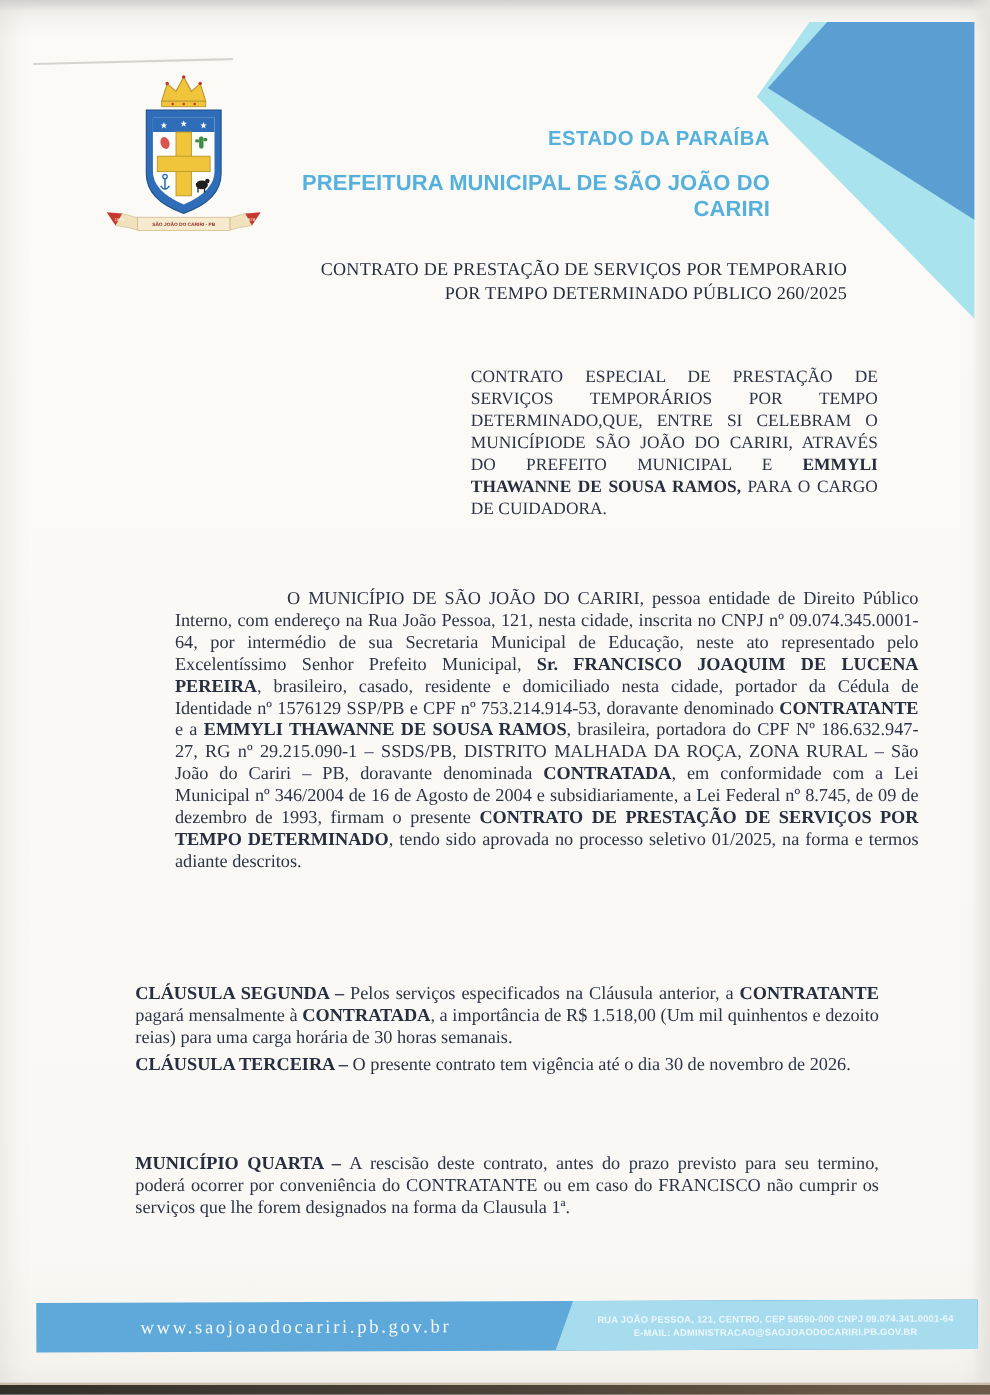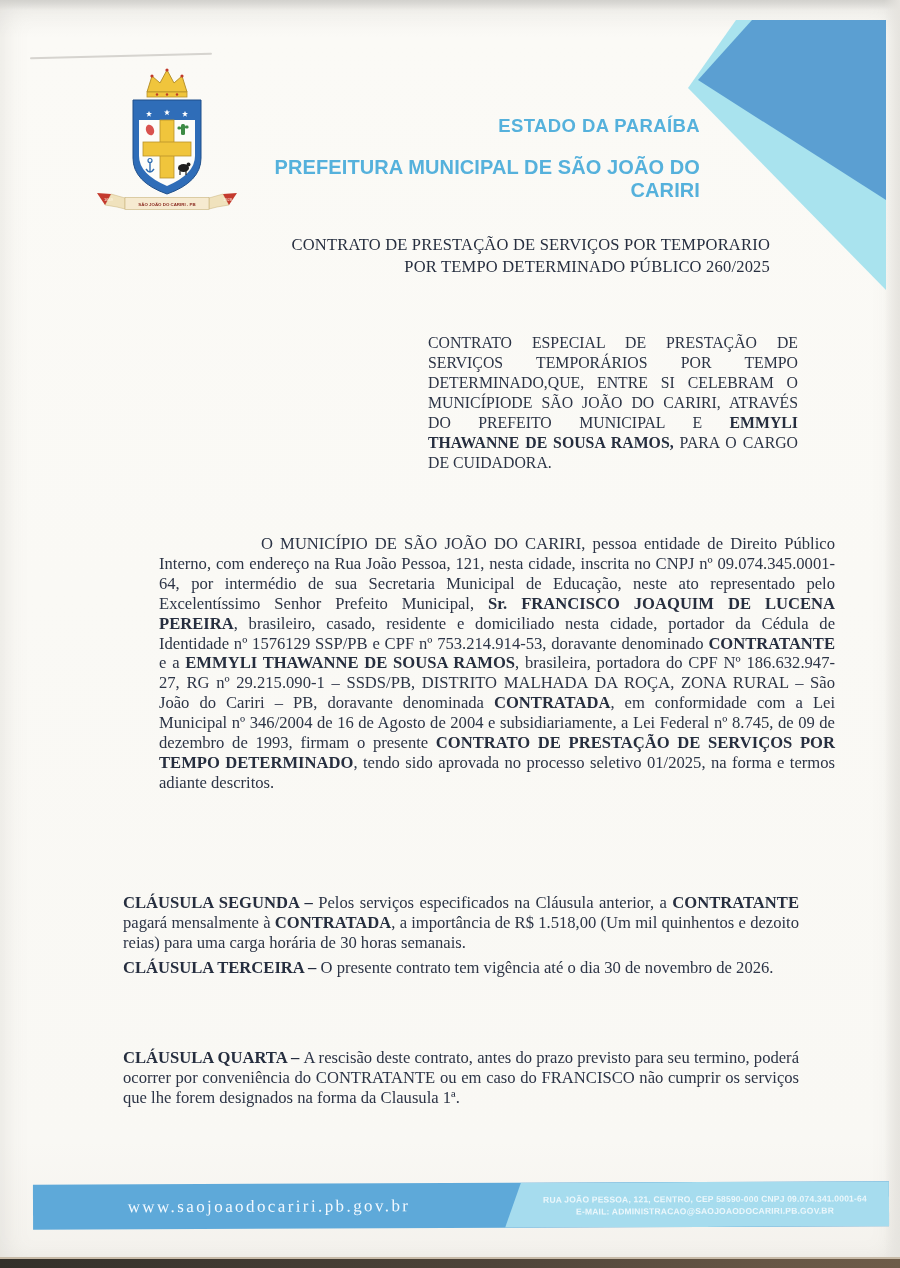--- a/index.html
+++ b/index.html
@@ -127,21 +127,21 @@
     <div>CONTRATO DE PRESTAÇÃO DE SERVIÇOS POR TEMPORARIO</div>
     <div>POR TEMPO DETERMINADO PÚBLICO 260/2025</div>
   </div>
 
   <div class="txt preamble"><span>CONTRATO ESPECIAL DE PRESTAÇÃO DE SERVIÇOS TEMPORÁRIOS POR TEMPO DETERMINADO,QUE, ENTRE SI CELEBRAM O MUNICÍPIODE SÃO JOÃO DO CARIRI, ATRAVÉS DO PREFEITO MUNICIPAL E </span><span class="b">EMMYLI THAWANNE DE SOUSA RAMOS,</span><span> PARA O CARGO DE CUIDADORA.</span></div>
 
   <div class="txt opening"><span>O MUNICÍPIO DE SÃO JOÃO DO CARIRI, pessoa entidade de Direito Público Interno, com endereço na Rua João Pessoa, 121, nesta cidade, inscrita no CNPJ nº 09.074.345.0001-64, por intermédio de sua Secretaria Municipal de Educação, neste ato representado pelo Excelentíssimo Senhor Prefeito Municipal, </span><span class="b">Sr. FRANCISCO JOAQUIM DE LUCENA PEREIRA</span><span>, brasileiro, casado, residente e domiciliado nesta cidade, portador da Cédula de Identidade nº 1576129 SSP/PB e CPF nº 753.214.914-53, doravante denominado </span><span class="b">CONTRATANTE</span><span> e a </span><span class="b">EMMYLI THAWANNE DE SOUSA RAMOS</span><span>, brasileira, portadora do CPF Nº 186.632.947-27, RG nº 29.215.090-1 – SSDS/PB, DISTRITO MALHADA DA ROÇA, ZONA RURAL – São João do Cariri – PB, doravante denominada </span><span class="b">CONTRATADA</span><span>, em conformidade com a Lei Municipal nº 346/2004 de 16 de Agosto de 2004 e subsidiariamente, a Lei Federal nº 8.745, de 09 de dezembro de 1993, firmam o presente </span><span class="b">CONTRATO DE PRESTAÇÃO DE SERVIÇOS POR TEMPO DETERMINADO</span><span>, tendo sido aprovada no processo seletivo 01/2025, na forma e termos adiante descritos.</span></div>
 
   <div class="txt clause c2"><span class="b">CLÁUSULA SEGUNDA – </span><span>Pelos serviços especificados na Cláusula anterior, a </span><span class="b">CONTRATANTE</span><span> pagará mensalmente à </span><span class="b">CONTRATADA</span><span>, a importância de R$ 1.518,00 (Um mil quinhentos e dezoito reias) para uma carga horária de 30 horas semanais.</span></div>
   <div class="txt clause c3"><span class="b">CLÁUSULA TERCEIRA – </span><span>O presente contrato tem vigência até o dia 30 de novembro de 2026.</span></div>
-  <div class="txt clause c4"><span class="b">CLÁUSULA QUARTA – </span><span>A rescisão deste contrato, antes do prazo previsto para seu termino, poderá ocorrer por conveniência do CONTRATANTE ou em caso do FRANCISCO não cumprir os serviços que lhe forem designados na forma da Clausula 1ª.</span></div>
+  <div class="txt clause c4"><span class="b">MUNICÍPIO QUARTA – </span><span>A rescisão deste contrato, antes do prazo previsto para seu termino, poderá ocorrer por conveniência do CONTRATANTE ou em caso do FRANCISCO não cumprir os serviços que lhe forem designados na forma da Clausula 1ª.</span></div>
 
   <div class="footer-bar">
     <div class="footer-light"></div>
     <div class="footer-url">www.saojoaodocariri.pb.gov.br</div>
     <div class="footer-address">
       <div>RUA JOÃO PESSOA, 121, CENTRO, CEP 58590-000 CNPJ 09.074.341.0001-64</div>
       <div>E-MAIL: ADMINISTRACAO@SAOJOAODOCARIRI.PB.GOV.BR</div>
     </div>
   </div>
 

